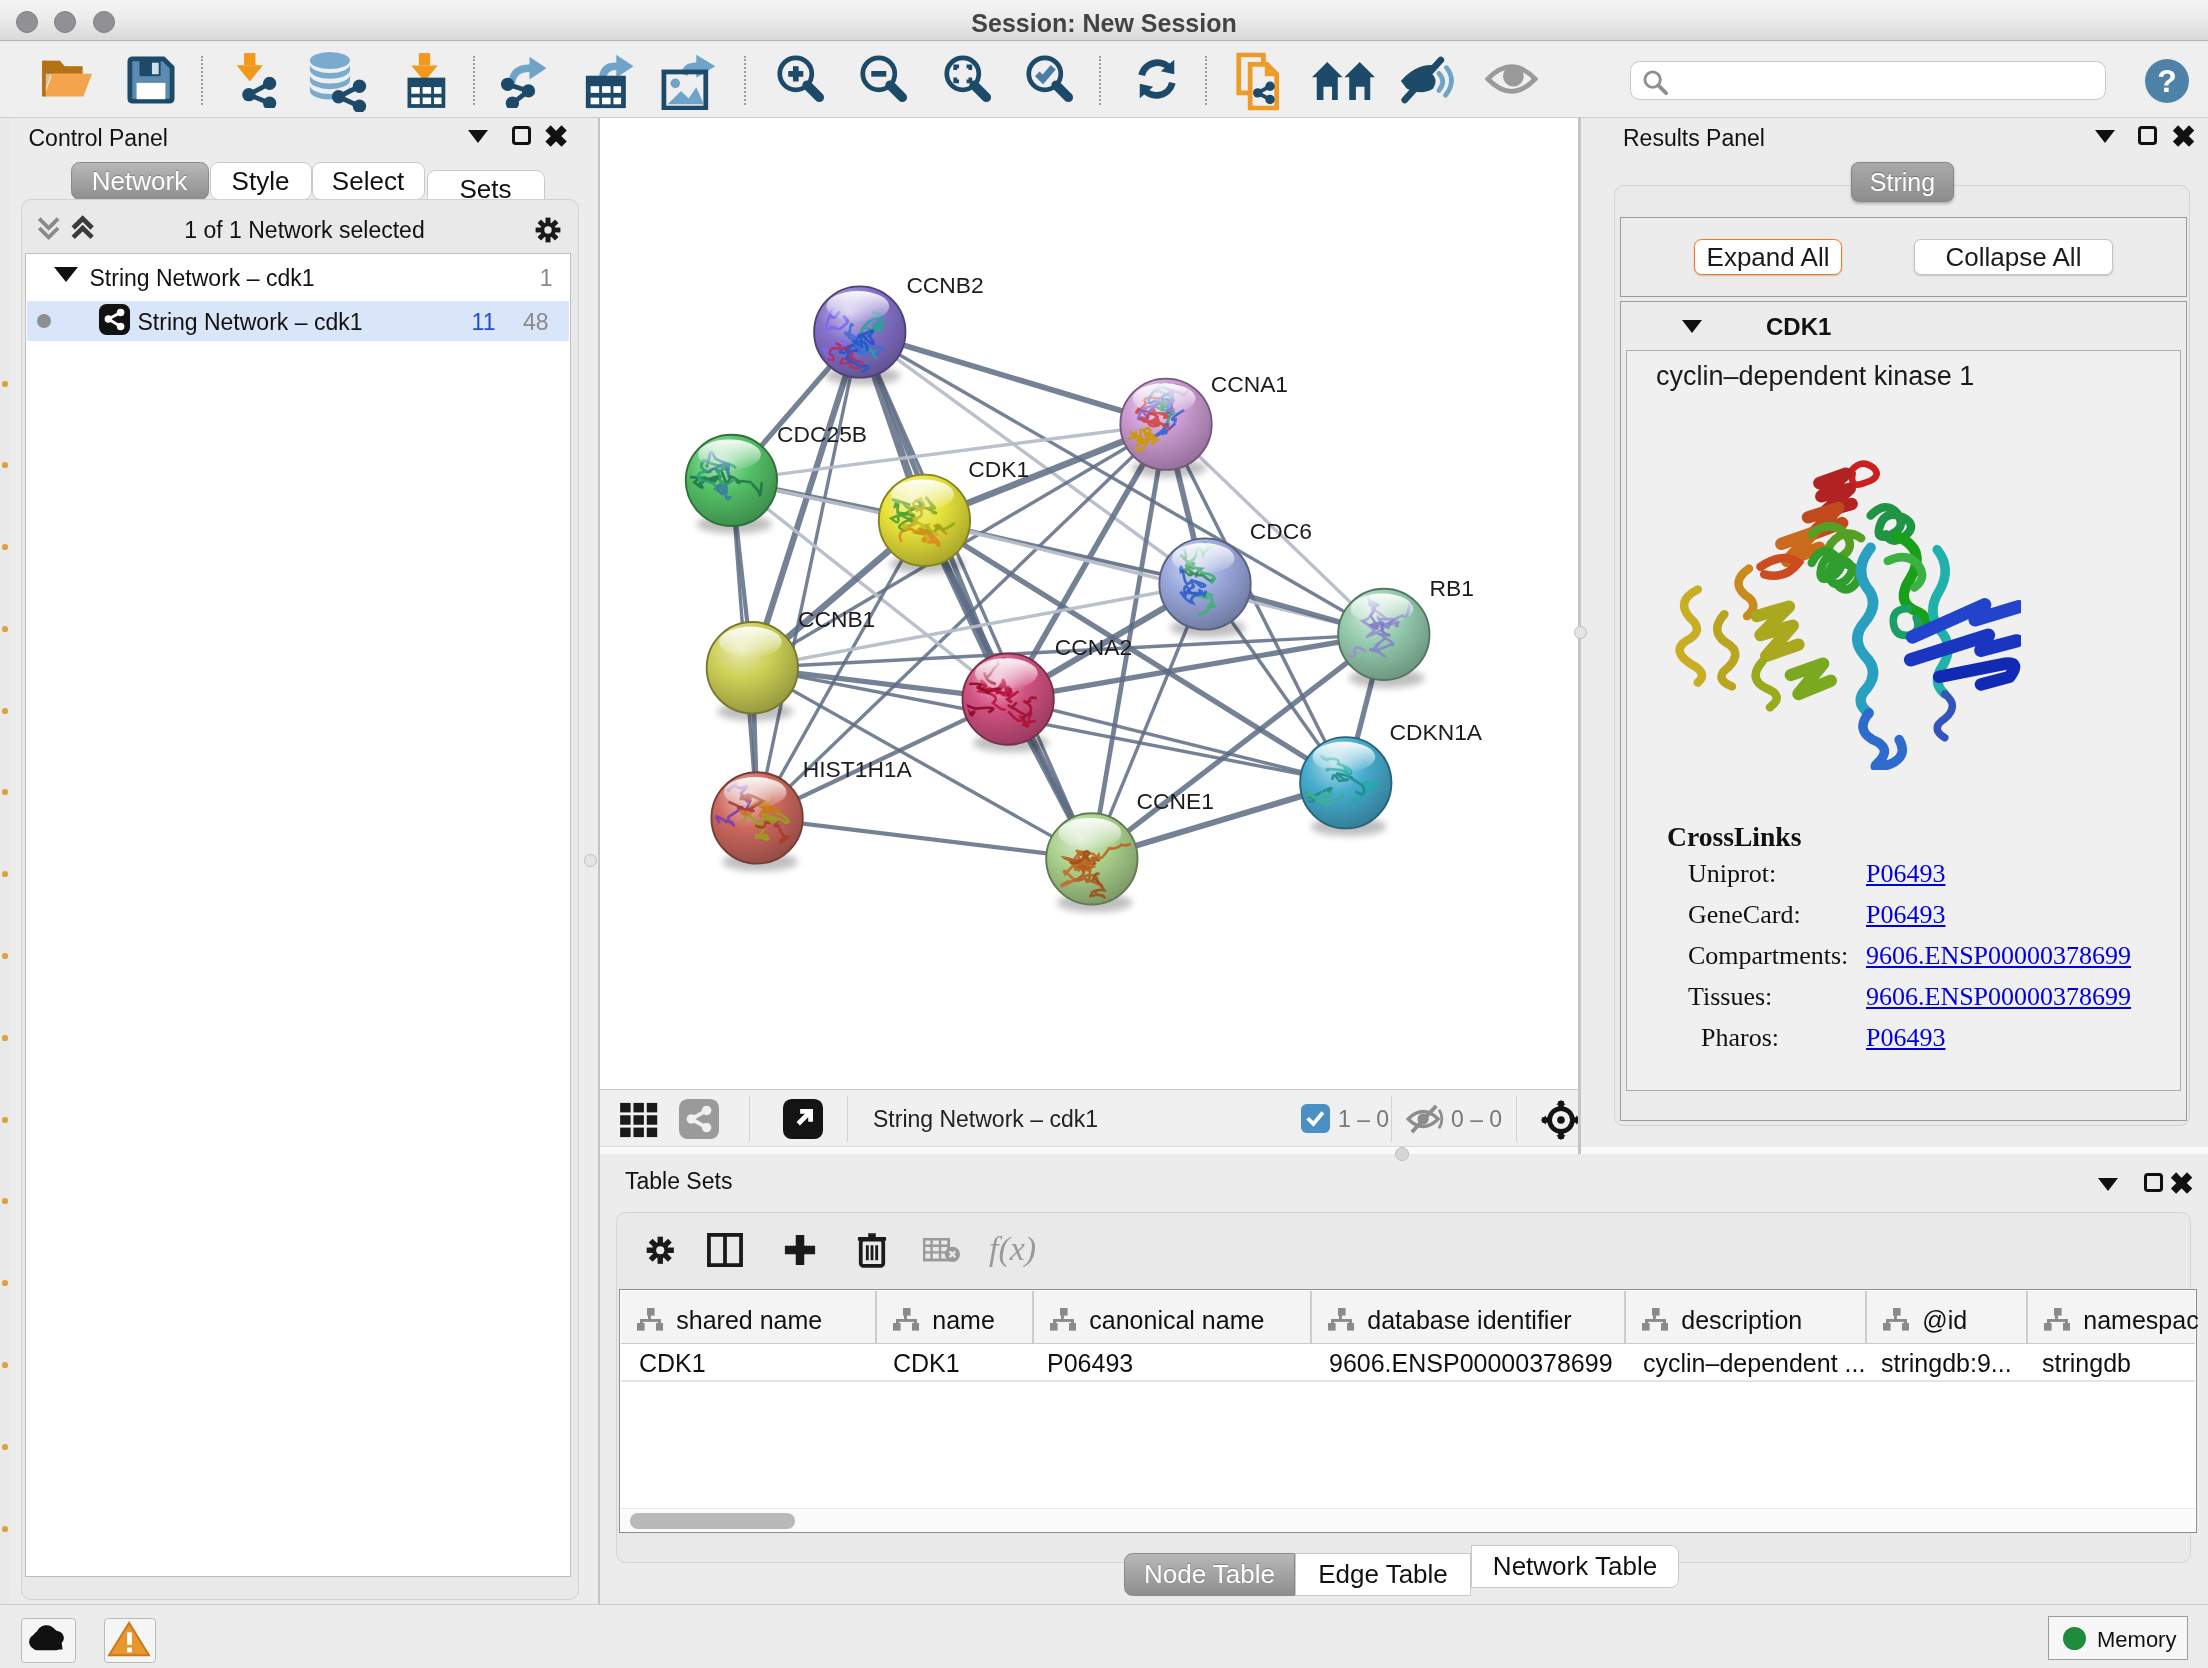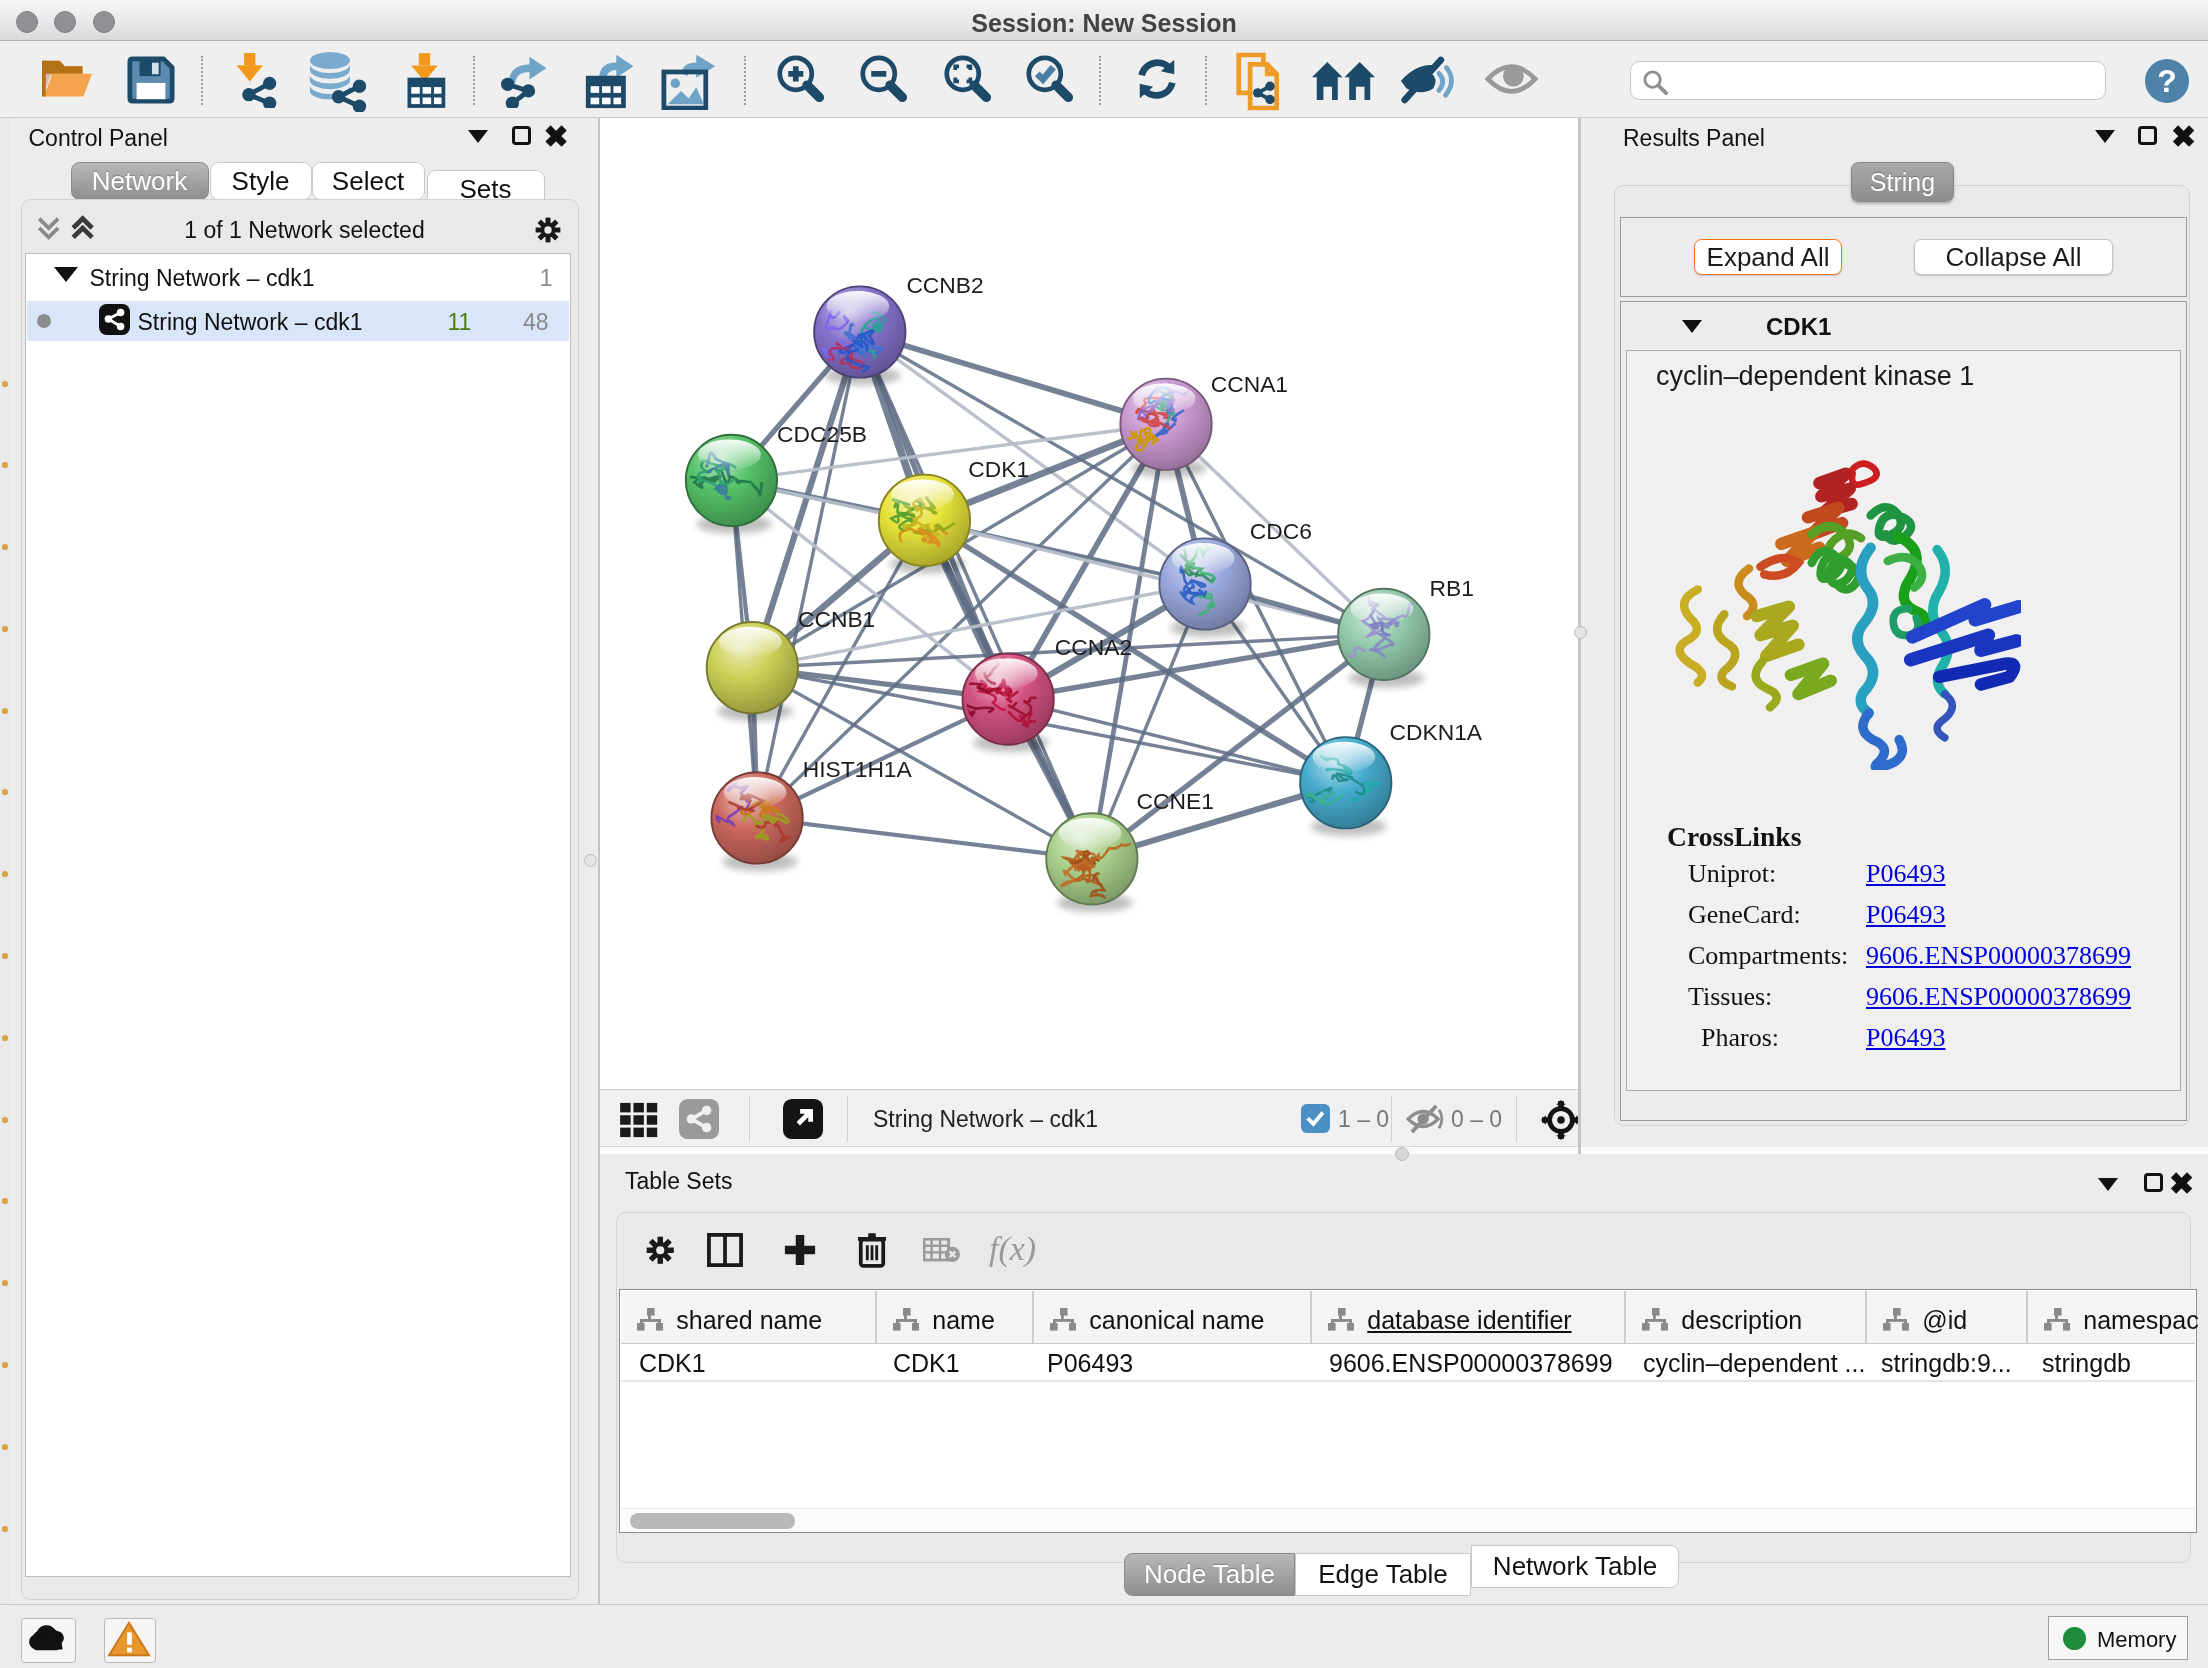--- a/index.html
+++ b/index.html
@@ -280,21 +280,21 @@
   <div style="position:absolute;left:27px;top:196px;width:14.3px;height:14.3px;border-radius:50%;background:#8e8e8e;"></div>
   <div style="position:absolute;left:89px;top:186px;width:31px;height:31px;background:#111;border-radius:7.6px;">
     <svg width="31" height="31" viewBox="0 0 33 33">
       <circle cx="10" cy="16" r="4" fill="#fff"></circle>
         <circle cx="23" cy="9" r="4" fill="#fff"></circle>
         <circle cx="23" cy="24" r="4" fill="#fff"></circle>
       <path d="M10 16 L23 9 M10 16 L23 24" stroke="#fff" stroke-width="3"></path>
     </svg>
   </div>
   <div style="position:absolute;left:128px;top:191px;font-size:23px;color:#111;">String Network – cdk1</div>
-  <div style="position:absolute;left:438px;top:191px;width:48px;font-size:23px;color:#4d7c0f;">11</div>
+  <div style="position:absolute;left:438px;top:191px;width:48px;text-align:right;font-size:23px;color:#1d4ed8;">11</div>
   <div style="position:absolute;left:491px;top:191px;width:48px;text-align:right;font-size:23px;color:#8a8a8a;">48</div>
 </div>
 <div id="cpdivider"></div>
 
 <div id="canvaswrap">
   <svg id="netsvg" style="position:absolute;left:0;top:0" width="978" height="971" viewBox="0 0 1028 1021">
   <defs>
   <linearGradient id="gloss" x1="0" y1="0" x2="0" y2="1">
           <stop offset="0%" stop-color="#ffffff" stop-opacity="0.95"></stop>
           <stop offset="100%" stop-color="#ffffff" stop-opacity="0.05"></stop>
@@ -747,21 +747,21 @@
   <div style="position:absolute;left:275px;top:137px;width:1.9px;height:53px;background:#cdcdcd;"></div>
   <div style="position:absolute;left:432px;top:137px;width:1.9px;height:53px;background:#cdcdcd;"></div>
   <div style="position:absolute;left:710px;top:137px;width:1.9px;height:53px;background:#cdcdcd;"></div>
   <div style="position:absolute;left:1024px;top:137px;width:1.9px;height:53px;background:#cdcdcd;"></div>
   <div style="position:absolute;left:1265px;top:137px;width:1.9px;height:53px;background:#cdcdcd;"></div>
   <div style="position:absolute;left:1426px;top:137px;width:1.9px;height:53px;background:#cdcdcd;"></div>
 
   <div class="th" style="left:21px;width:254px;">shared name</div>
   <div class="th" style="left:277px;width:155px;">name</div>
   <div class="th" style="left:434px;width:277px;">canonical name</div>
-  <div class="th" style="left:712px;width:312px;text-decoration:underline;">database identifier</div>
+  <div class="th" style="left:712px;width:312px;">database identifier</div>
   <div class="th" style="left:1026px;width:239px;">description</div>
   <div class="th" style="left:1267px;width:159px;">@id</div>
   <div class="th" style="left:1428px;width:169px;">namespac</div>
 
   <div class="td" style="left:39px;top:195px;">CDK1</div>
   <div class="td" style="left:293px;top:195px;">CDK1</div>
   <div class="td" style="left:447px;top:195px;">P06493</div>
   <div class="td" style="left:729px;top:195px;">9606.ENSP00000378699</div>
   <div class="td" style="left:1043px;top:195px;">cyclin–dependent ...</div>
   <div class="td" style="left:1281px;top:195px;">stringdb:9...</div>

